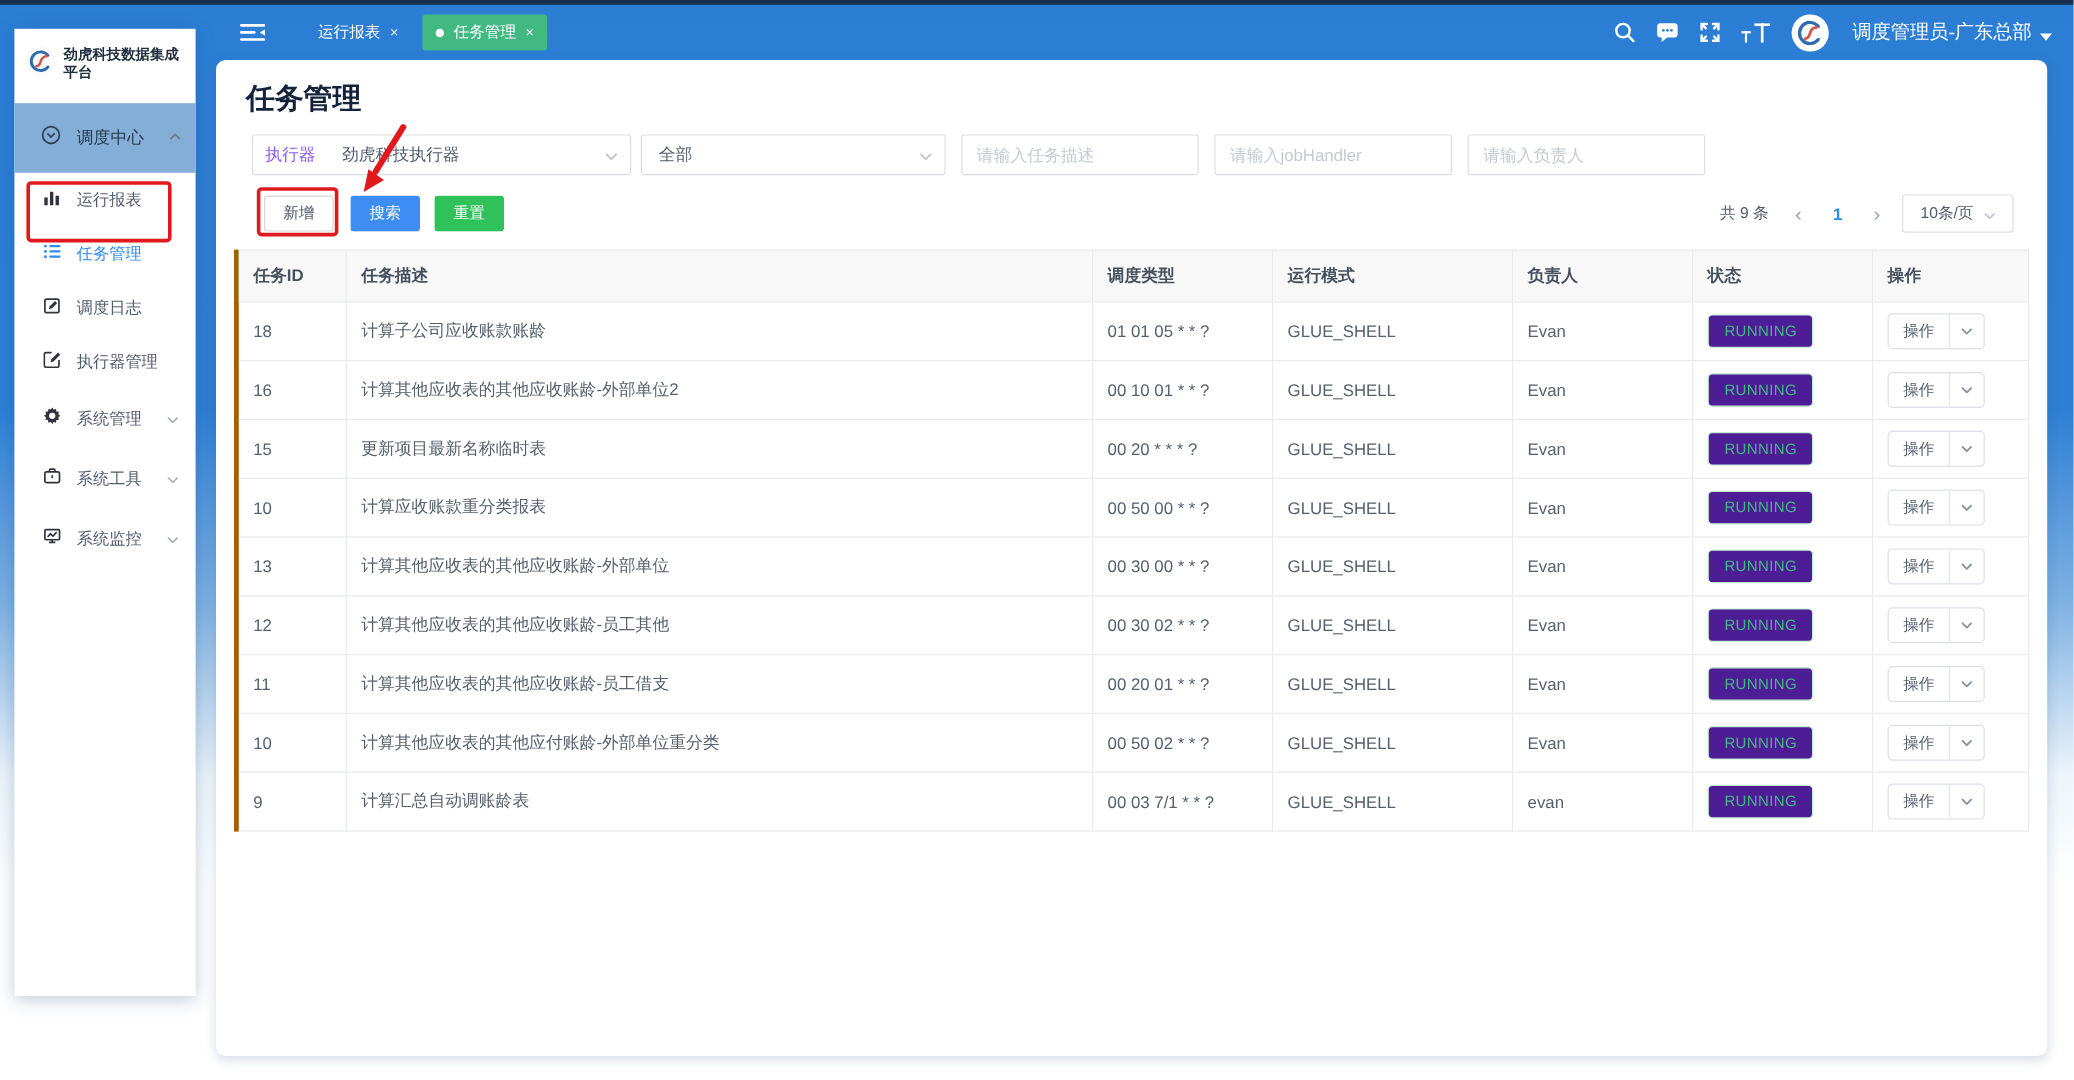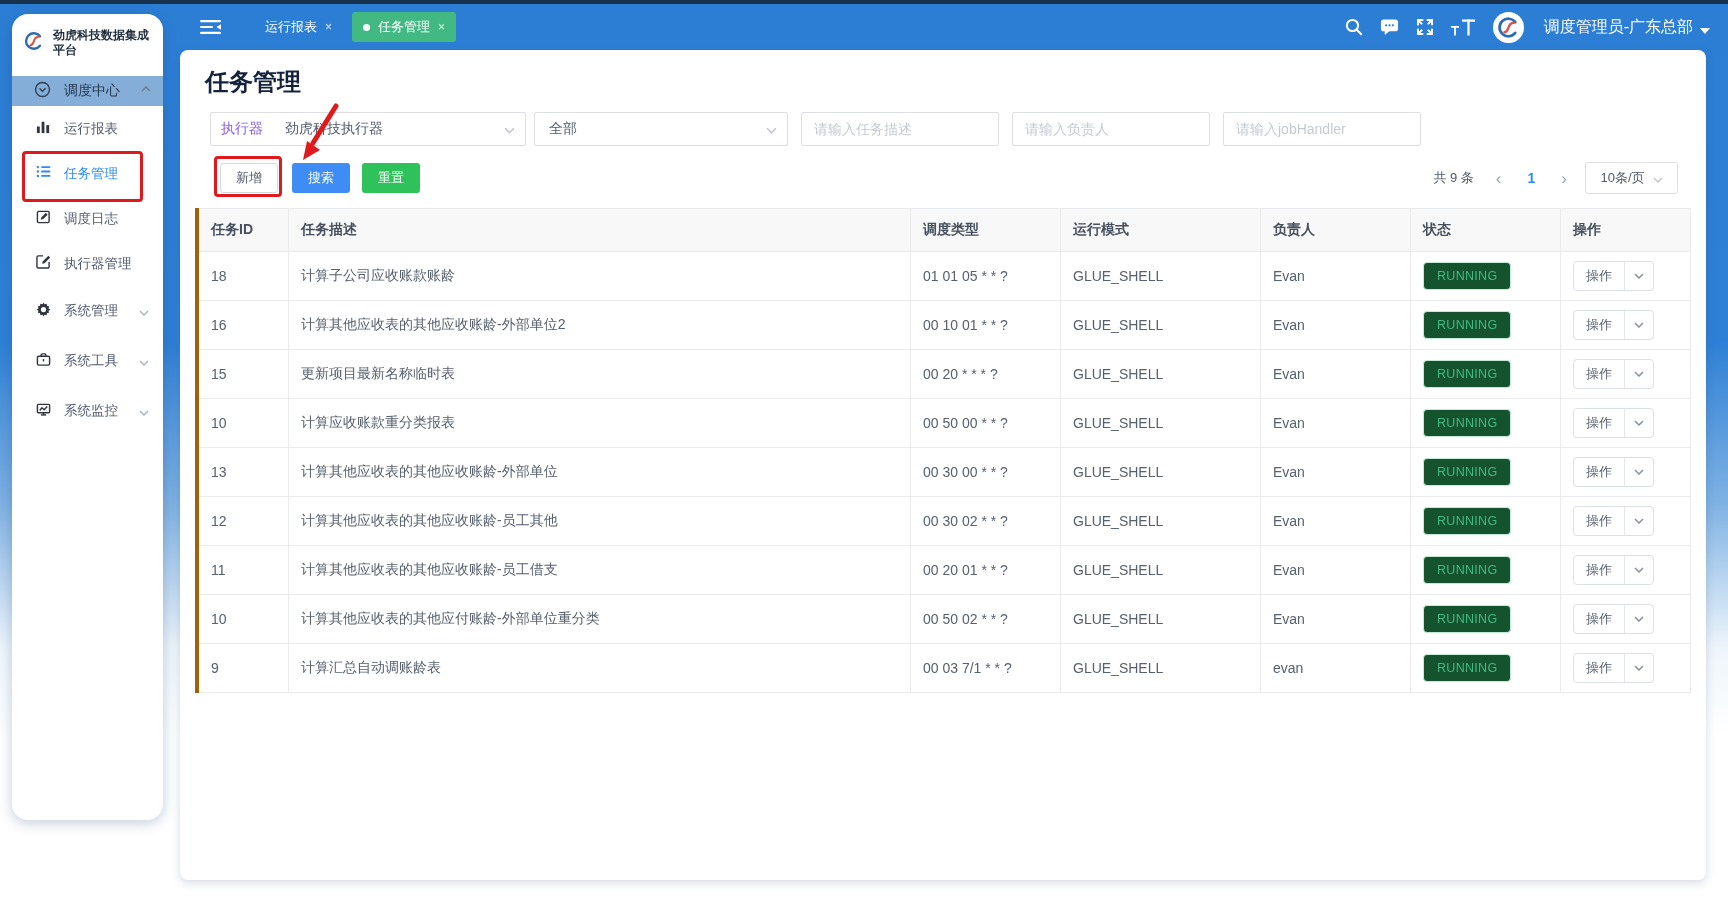--- a/index.html
+++ b/index.html
@@ -5,25 +5,25 @@
   * { margin:0; padding:0; box-sizing:border-box; }
   html,body { width:1728px; height:900px; overflow:hidden;
     font-family:"Liberation Sans","DejaVu Sans",sans-serif; }
   body {
     position:relative;
     background:linear-gradient(180deg,#2c7ed5 0%,#2e80d6 38%,#7fb2e3 56%,#eef5fb 72%,#ffffff 82%,#ffffff 100%);
   }
   .top-line { position:absolute; left:0; top:0; width:1728px; height:4px; background:#16324f; }
 
   
-  .sidebar { position:absolute; left:12px; top:14px; width:151px; height:806px;
-    background:#fff; border-radius:16px; box-shadow:0 3px 14px rgba(20,60,110,.25); z-index:3; }
+  .sidebar { position:absolute; left:12px; top:24px; width:151px; height:806px;
+    background:#fff; border-radius:0; box-shadow:0 3px 14px rgba(20,60,110,.25); z-index:3; }
   .logo-row { display:flex; align-items:center; gap:7px; padding:14px 8px 10px 10px; }
   .logo-row .title { font-size:12px; font-weight:700; color:#1f2d3d; letter-spacing:0; line-height:1.25; }
-  .group-hd { margin-top:8px; height:30px; background:#84add7; display:flex; align-items:center;
+  .group-hd { margin-top:8px; height:58px; background:#84add7; display:flex; align-items:center;
     padding:0 12px 0 22px; color:#26394e; }
   .group-hd .lbl { font-size:14px; margin-left:13px; flex:1; }
   .menu { padding-top:0; }
   .mi { height:45px; display:flex; align-items:center; padding:0 14px 0 24px; cursor:pointer; }
   .mi .lbl { font-size:13.5px; color:#515a6e; margin-left:13px; flex:1; }
   .mi.grp { height:50px; }
   .mi.active .lbl { color:#2d8cf0; }
   .caret-up { transform:rotate(180deg); }
 
   
@@ -75,21 +75,21 @@
     display:flex; align-items:center; justify-content:center; gap:8px; font-size:13px; color:#51596b; cursor:pointer; }
 
   
   .table { margin:14px 15px 0 15px; border-left:4px solid #a16207; }
   .trow { display:grid; grid-template-columns:90px 622px 150px 200px 150px 150px auto; }
   .trow > div { display:flex; align-items:center; padding:0 12px; border-right:1px solid #e8eaec;
     border-bottom:1px solid #e8eaec; font-size:14px; color:#56606e; overflow:hidden; white-space:nowrap; }
   .thead > div { height:44px; background:#f8f8f9; border-top:1px solid #e8eaec;
     color:#46505e; font-weight:700; }
   .tbody .trow > div { height:49px; }
-  .badge { background:#14532d; color:#42b983; border:1px solid #c2ecd6; border-radius:4px;
+  .badge { background:#4c1d95; color:#42b983; border:1px solid #c2ecd6; border-radius:4px;
     font-size:12.5px; padding:6px 13px; letter-spacing:.3px; }
   .op-btn { display:flex; align-items:center; height:30px; border:1px solid #dcdfe6; border-radius:4px;
     background:#fff; cursor:pointer; color:#56606e; font-size:13px; }
   .op-btn .op-lbl { padding:0 12px; }
   .op-btn .op-dd { border-left:1px solid #e3e6ea; padding:0 9px; display:flex; align-items:center; height:100%; }
 
   
   .anno-box { position:absolute; border:3px solid #e0191c; border-radius:4px; z-index:9; pointer-events:none; }
   #anno-menu { left:22px; top:151px; width:121px; height:51px; }
   #anno-add { left:214px; top:156px; width:68px; height:41px; }
@@ -311,24 +311,24 @@
       <span>
         <svg width="11" height="7" viewBox="0 0 10 6">
             <polyline points="1,1 5,5 9,1" fill="none" stroke="#c0c4cc" stroke-width="1.4"></polyline>
           </svg>
       </span>
     </div>
     <div class="inp">
       <input value="" placeholder="请输入任务描述" style="">
     </div>
     <div class="inp">
+      <input value="" placeholder="请输入jobHandler" style="">
+    </div>
+    <div class="inp">
       <input value="" placeholder="请输入负责人" style="">
-    </div>
-    <div class="inp">
-      <input value="" placeholder="请输入jobHandler" style="">
     </div>
   </div>
 
   <div class="actions">
     <button class="btn btn-add">新增</button>
     <button class="btn btn-search">搜索</button>
     <button class="btn btn-reset">重置</button>
 
     <span class="pg-total">共 9 条</span>
     <span class="pg-prev">‹</span>

